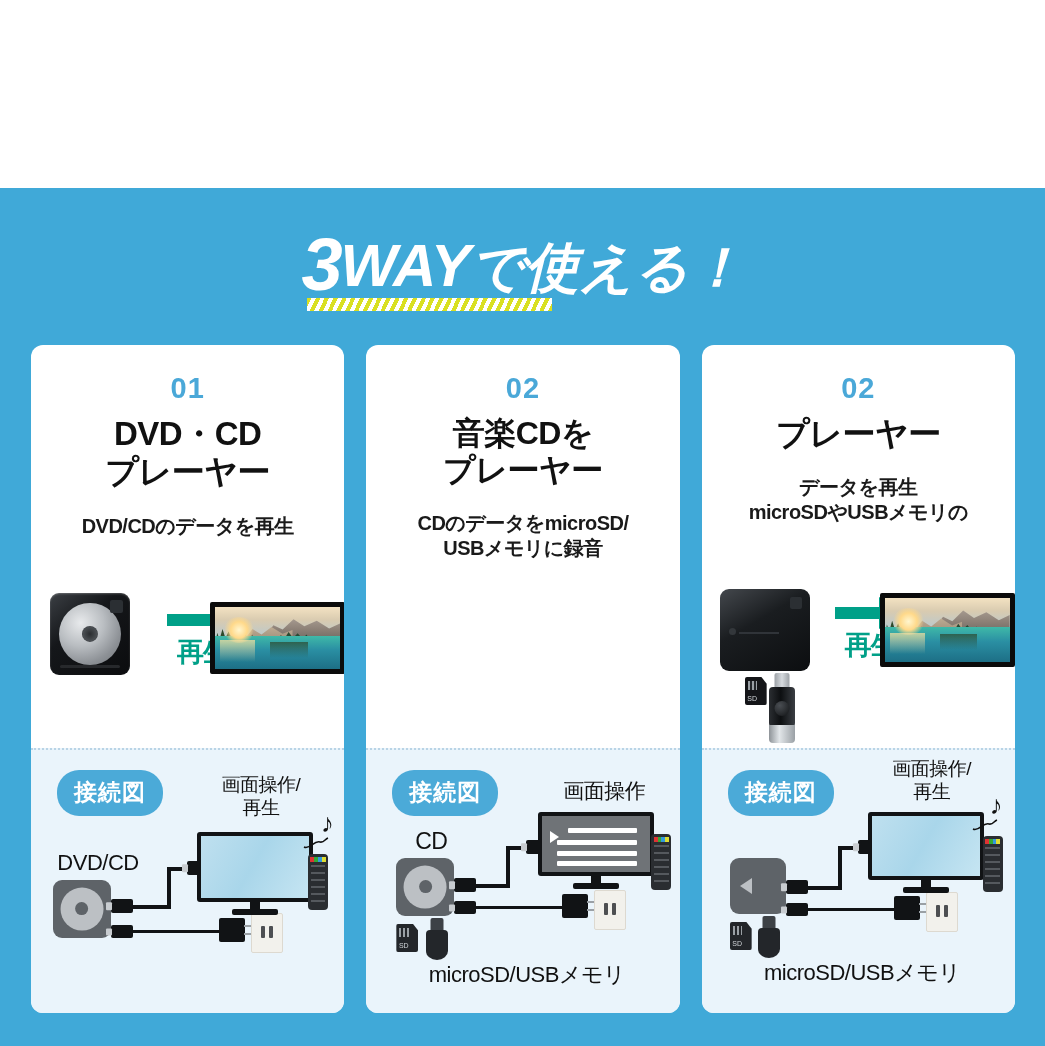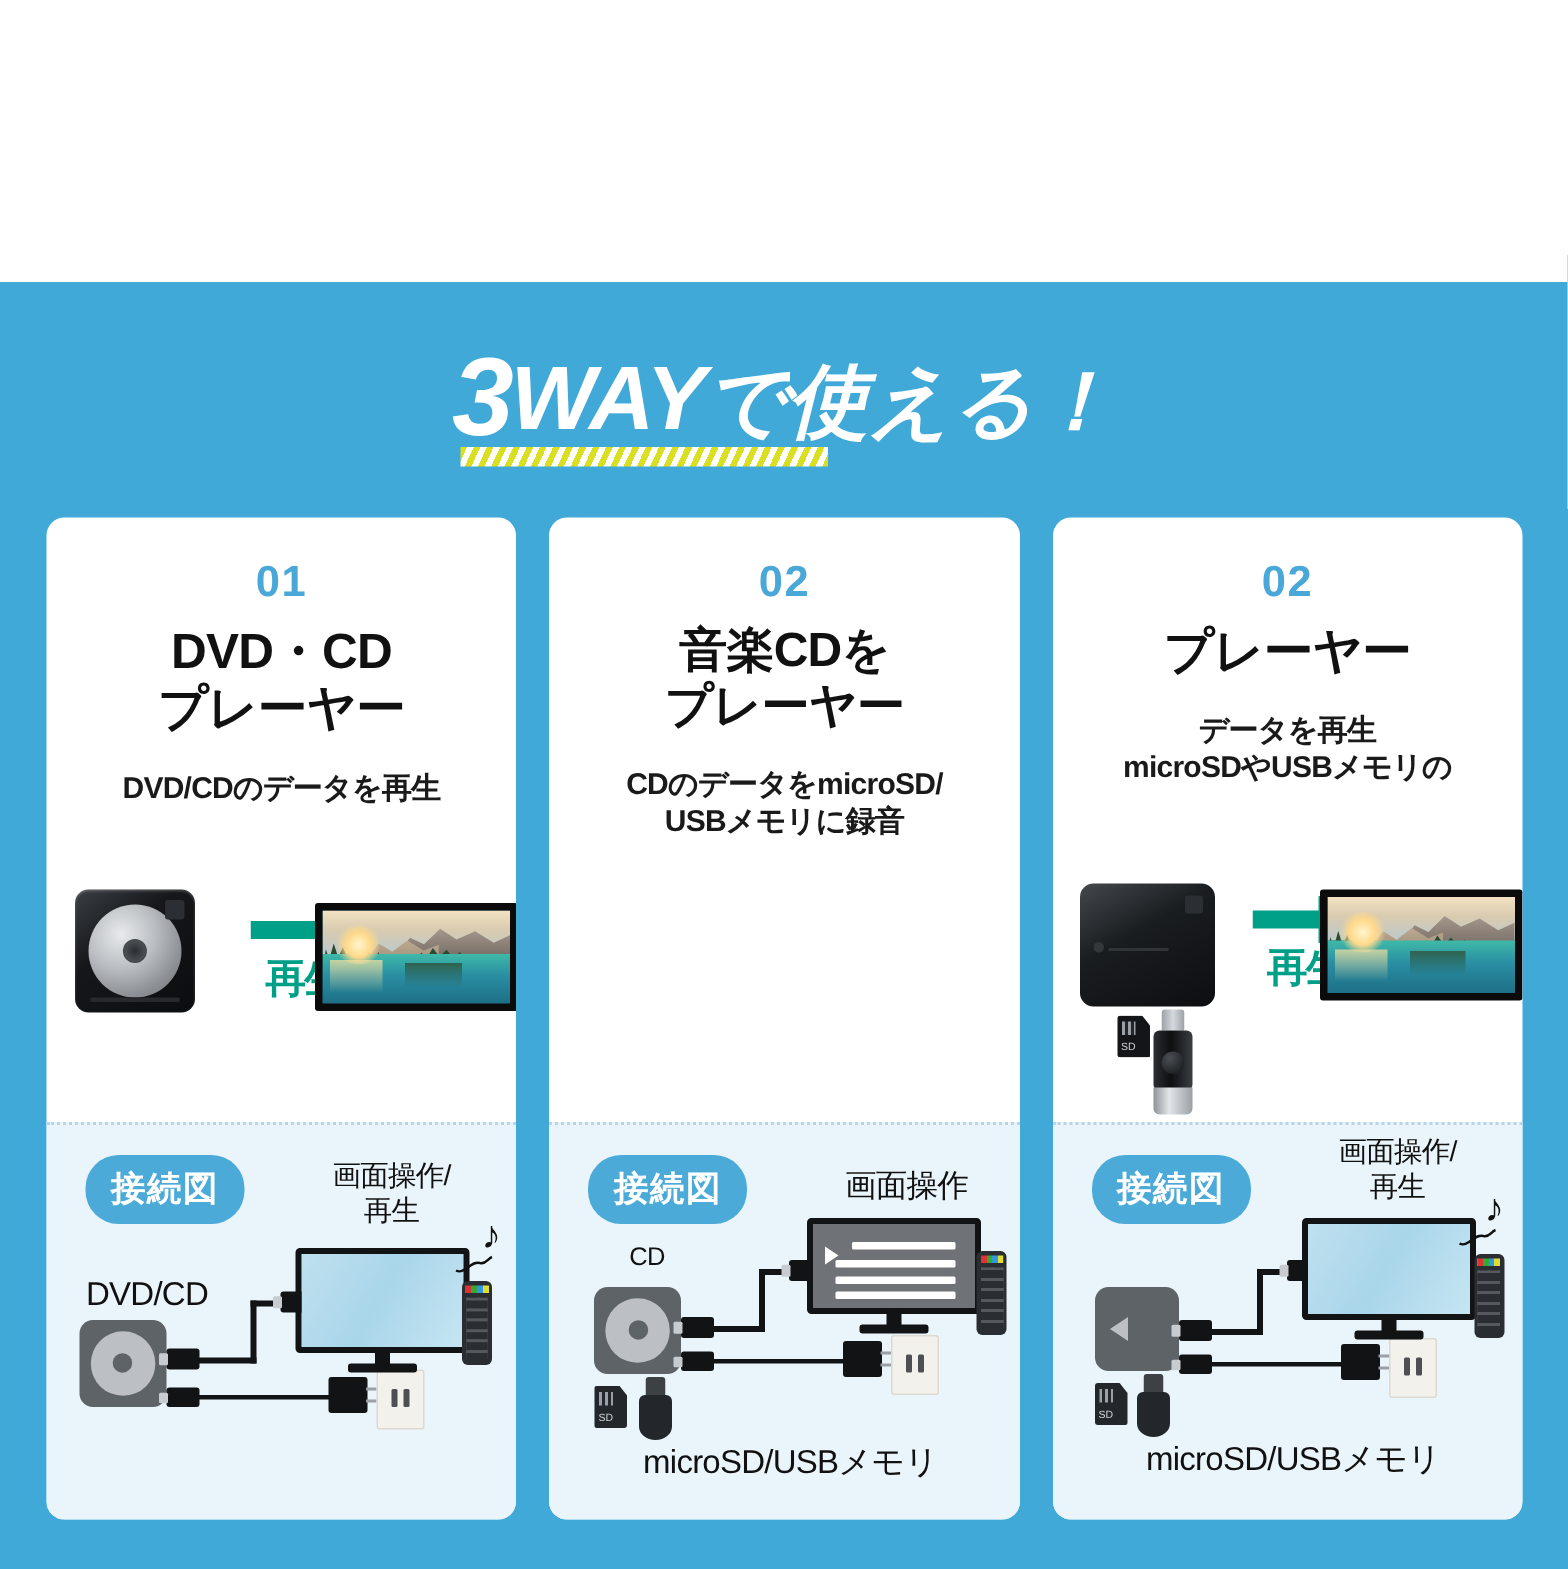--- a/index.html
+++ b/index.html
@@ -341,21 +341,21 @@
           <div>CDのデータをmicroSD/</div>
           <div>USBメモリに録音</div>
         </div>
 
       </div>
 
       <div class="card-bottom">
         <div class="badge-pill">接続図</div>
         <div class="diag">
 
-          <div class="diag-label" style="left:20px;top:78px;width:90px;font-size:17px;">CD</div>
+          <div class="diag-label" style="left:20px;top:78px;width:90px;font-size:23px;">CD</div>
           <div class="diag-label" style="left:168px;top:28px;width:140px;font-size:21px;">
             <div>画面操作</div>
           </div>
 
           <div class="drive-icon" style="left:30px;top:108px;width:58px;height:58px;">
             <div class="d"></div>
             <div class="tri"></div>
           </div>
 
           <div class="wire" style="left:94px;top:134px;width:50px;height:4px;"></div>

